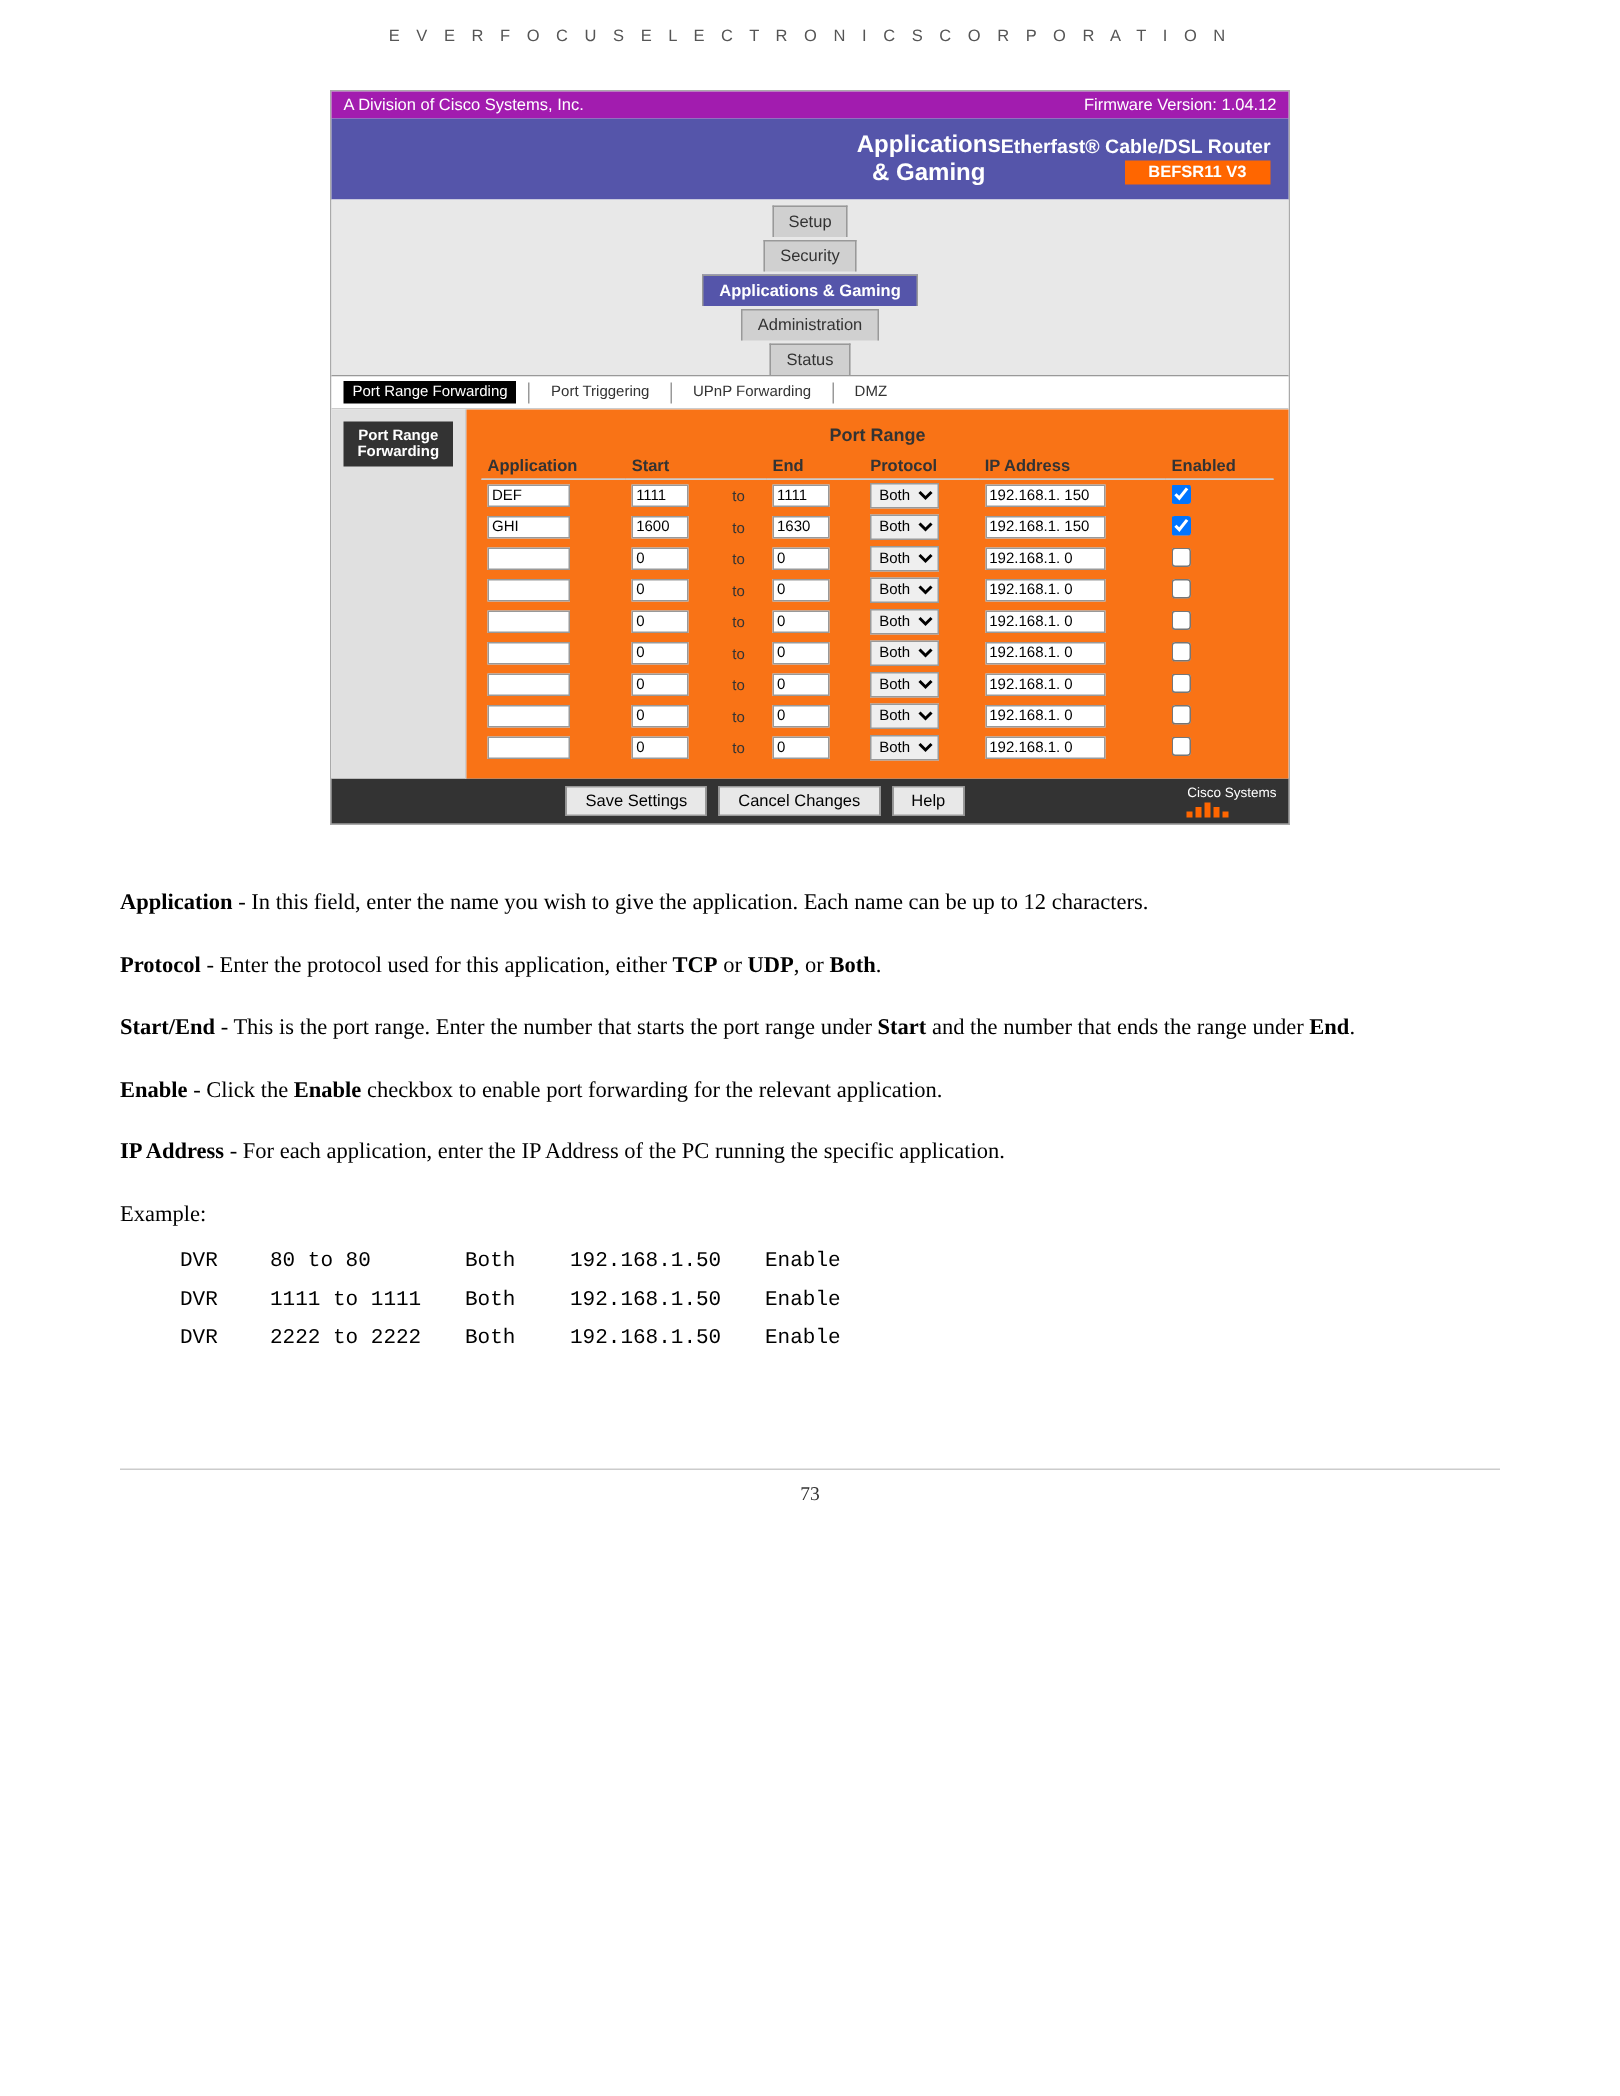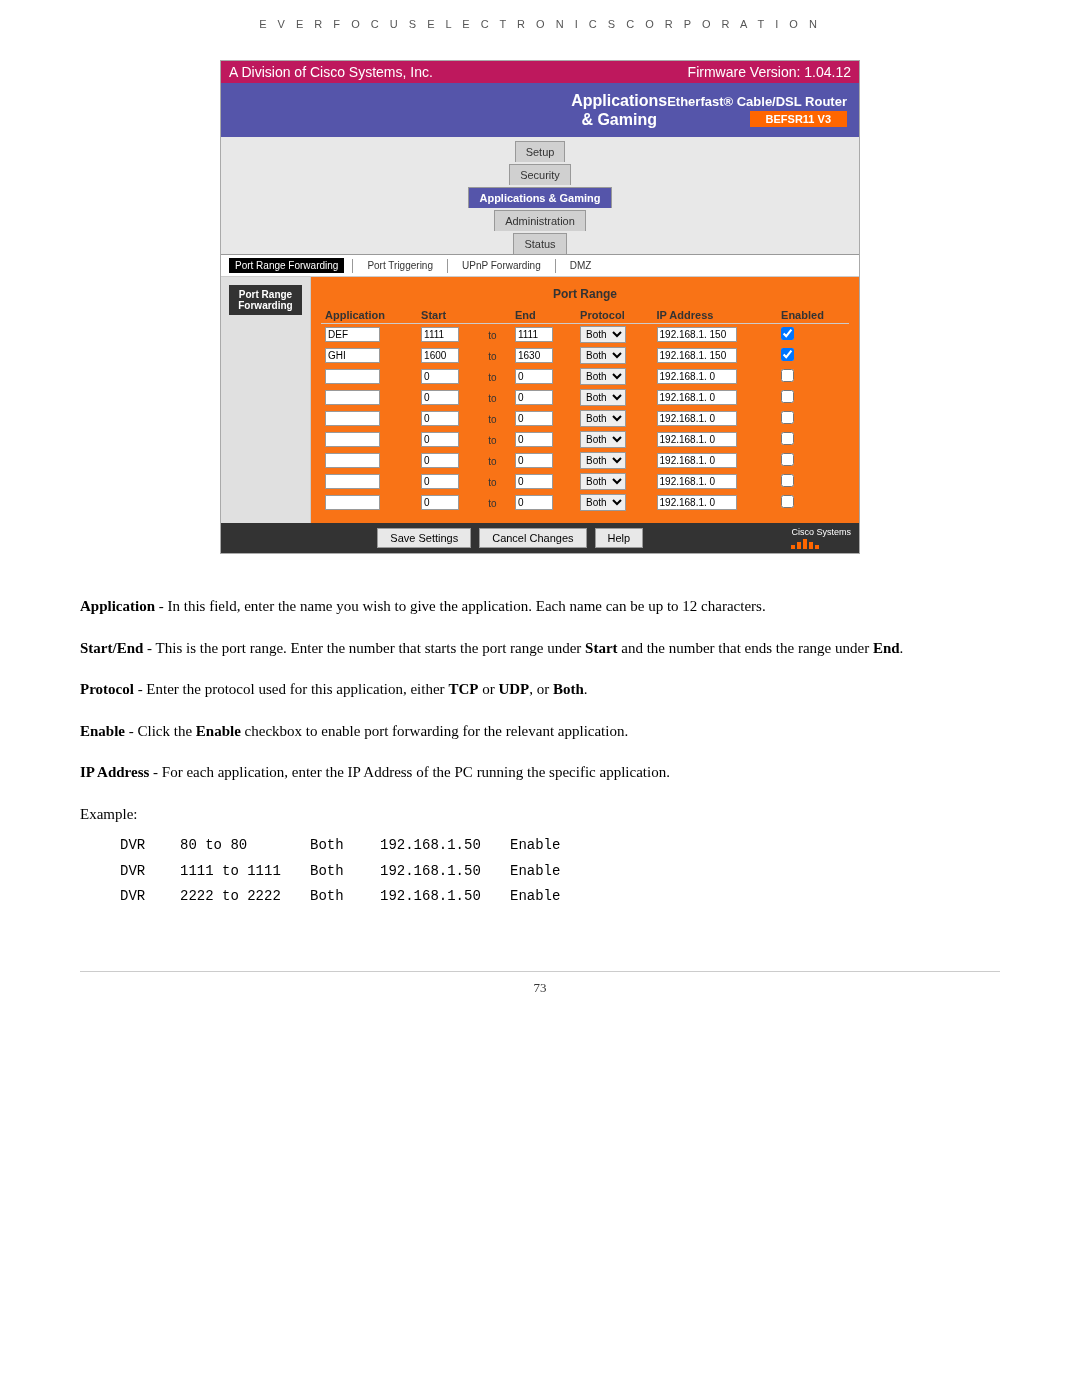--- a/index.html
+++ b/index.html
@@ -26,27 +26,27 @@
     .router-container {
       width: 640px;
       margin: 20px auto 30px auto;
       border: 1px solid #aaa;
       background: #fff;
       font-family: Arial, Helvetica, sans-serif;
       font-size: 11px;
     }
 
     .router-top-bar {
-      background: #be185d;
+      background: #a21caf;
       color: #fff;
       display: flex;
       justify-content: space-between;
       align-items: center;
       padding: 3px 8px;
-      font-size: 14px;
+      font-size: 11px;
     }
 
     .router-logo-bar {
       background: #5555aa;
       display: flex;
       justify-content: flex-end;
       align-items: center;
       padding: 8px 12px;
     }
 
@@ -267,21 +267,21 @@
       font-size: 15px;
       line-height: 1.7;
     }
 
     .doc-content p {
       margin-bottom: 16px;
     }
 
     .doc-content .example-section {
       margin-top: 10px;
-      margin-bottom: 12px;
+      margin-bottom: 24px;
     }
 
     .example-label {
       margin-bottom: 6px;
     }
 
     .example-table {
       margin-left: 40px;
       font-family: 'Courier New', monospace;
       font-size: 14px;
@@ -478,25 +478,25 @@
 
 </div>
 
 <div class="doc-content">
 
   <p>
     <strong>Application</strong><span> - In this field, enter the name you wish to give the application. Each name can be up to 12 characters.</span>
   </p>
 
   <p>
+    <strong>Protocol</strong><span> - Enter the protocol used for this application, either </span><strong>TCP</strong><span> or </span><strong>UDP</strong><span>, or </span><strong>Both</strong><span>.</span>
+  </p>
+
+  <p>
     <strong>Start/End</strong><span> - This is the port range. Enter the number that starts the port range under </span><strong>Start</strong><span> and the number that ends the range under </span><strong>End</strong><span>.</span>
-  </p>
-
-  <p>
-    <strong>Protocol</strong><span> - Enter the protocol used for this application, either </span><strong>TCP</strong><span> or </span><strong>UDP</strong><span>, or </span><strong>Both</strong><span>.</span>
   </p>
 
   <p>
     <strong>Enable</strong><span> - Click the </span><strong>Enable</strong><span> checkbox to enable port forwarding for the relevant application.</span>
   </p>
 
   <p>
     <strong>IP Address</strong><span> - For each application, enter the IP Address of the PC running the specific application.</span>
   </p>
 

